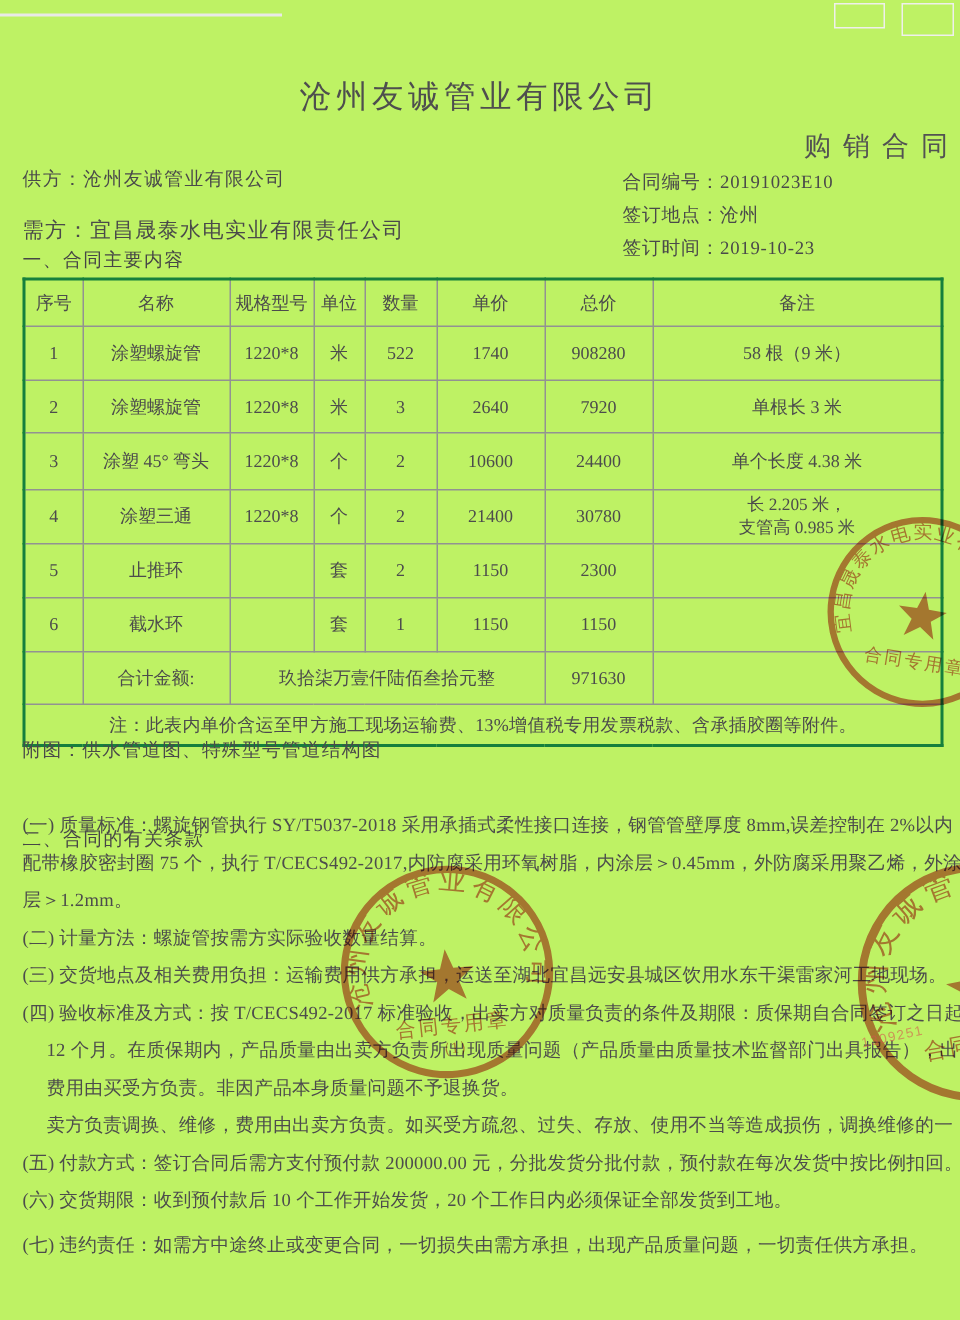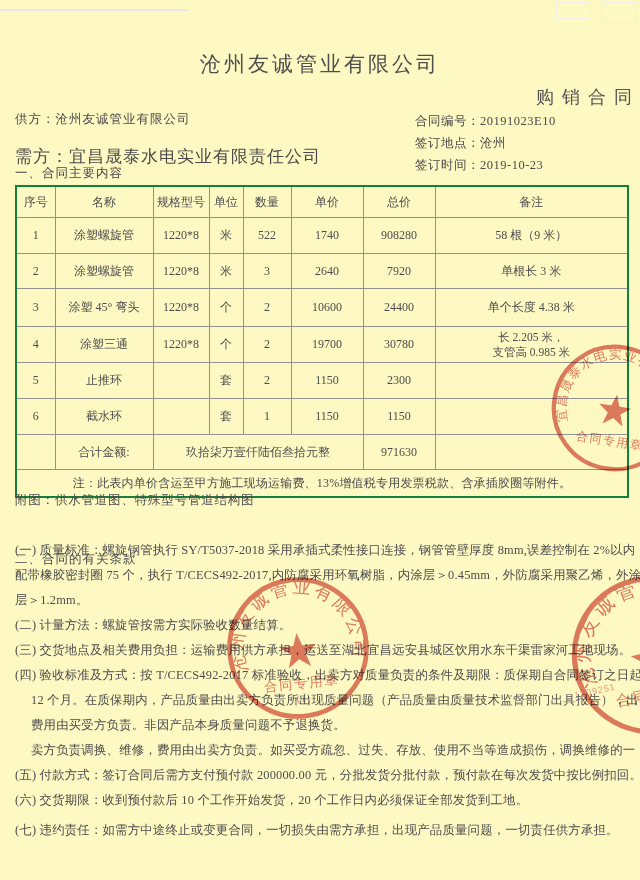--- a/index.html
+++ b/index.html
@@ -1,30 +1,30 @@
 <!DOCTYPE html>
 <html><head>
 <meta charset="utf-8">
 <style>
   html,body{margin:0;padding:0;}
   body{width:640px;height:880px;background:#fdfdfc;font-family:"Liberation Serif","DejaVu Serif",serif;}
-  .page{position:relative;width:640px;height:880px;overflow:hidden;background:#fef9c3;color:#4a4a4a;}
+  .page{position:relative;width:640px;height:880px;overflow:hidden;background:#bef264;color:#4a4a4a;}
 
   
   .artifact-line{position:absolute;left:0;top:9px;width:188px;height:2px;background:#e9e9e7;}
   .artifact-box-a{position:absolute;left:556px;top:2px;width:32px;height:15px;border:1px solid #efefec;}
   .artifact-box-b{position:absolute;left:601px;top:2px;width:33px;height:20px;border:1px solid #efefec;}
 
   .company-title{position:absolute;top:50px;left:0;width:100%;text-align:center;
     font-size:21px;letter-spacing:3px;color:#4e4e4e;}
   .doc-title{position:absolute;top:85px;left:0;width:100%;text-align:right;
     font-size:18px;letter-spacing:8px;color:#525252;}
 
   .party-supplier{position:absolute;left:15px;top:111px;font-size:12.5px;letter-spacing:1px;}
-  .party-buyer{position:absolute;left:15px;top:145px;font-size:17px;letter-spacing:1px;}
+  .party-buyer{position:absolute;left:15px;top:145px;font-size:14px;letter-spacing:1px;}
   .meta-block{position:absolute;left:415px;top:110px;font-size:12.5px;line-height:22px;letter-spacing:0.5px;}
   .sec1-title{position:absolute;left:15px;top:165px;font-size:12.5px;letter-spacing:1px;color:#464646;}
 
   .table-wrap{position:absolute;left:15px;top:185px;}
   table.contract{border-collapse:collapse;table-layout:fixed;width:612px;font-size:12px;color:#4c4c4c;
     border:2px solid #15803d;}
   table.contract td{border:1px solid #929292;text-align:center;padding:0 2px;overflow:hidden;}
   tr.h30 td{height:30px;} tr.h35 td{height:35px;} tr.h34 td{height:34px;} tr.h37 td{height:37px;}
   tr.h26 td{height:26px;}
   td.note-cell{text-align:left;padding-left:4px;font-size:12px;letter-spacing:0.2px;}
@@ -126,21 +126,21 @@
         <td>10600</td>
         <td>24400</td>
         <td>单个长度 4.38 米</td>
       </tr>
       <tr class="h35">
         <td>4</td>
         <td>涂塑三通</td>
         <td>1220*8</td>
         <td>个</td>
         <td>2</td>
-        <td>19700</td>
+        <td>21400</td>
         <td>30780</td>
         <td>
               <div class="remark-2l"><span>长 2.205 米，</span><br><span>支管高 0.985 米</span></div>
             </td>
       </tr>
       <tr class="h35">
         <td>5</td>
         <td>止推环</td>
         <td></td>
         <td>套</td>

